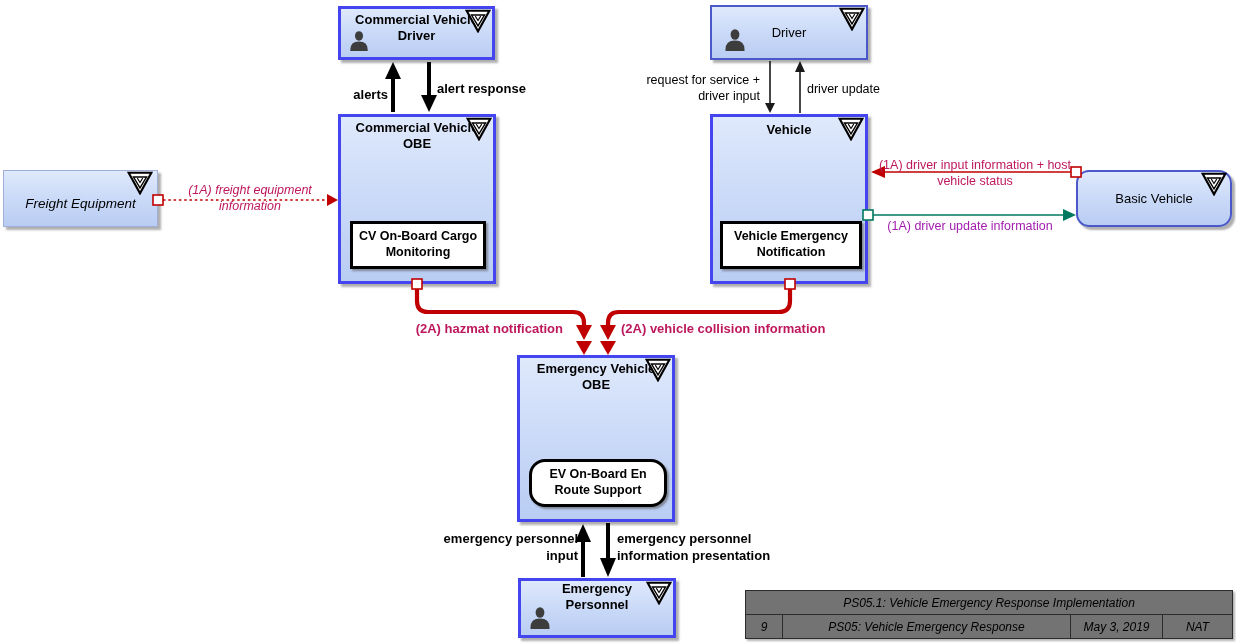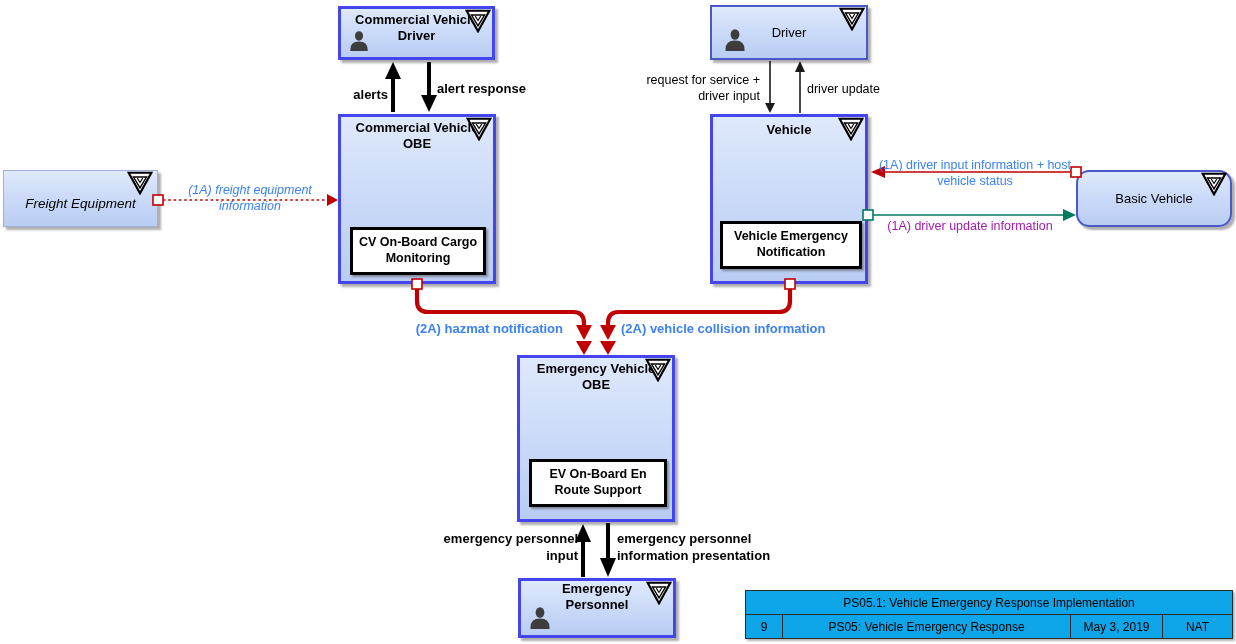--- a/index.html
+++ b/index.html
@@ -28,32 +28,33 @@
     position:absolute;background:#fff;border:3px solid #000;
     box-shadow:2px 2px 2px rgba(90,90,90,.6);
     font-weight:bold;font-size:12.5px;line-height:1.25;text-align:center;
     display:flex;align-items:center;justify-content:center;
   }
   .tri-icon{position:absolute;top:0;right:1px;width:26px;height:24px;z-index:2;}
   .person-icon{position:absolute;z-index:2;}
   
   .lbl{position:absolute;font-size:12.5px;line-height:1.28;z-index:6;}
   .lbl.bold{font-weight:bold;font-size:13px;}
-  .lbl.red{color:#3b82f6;}
+  .lbl.red{color:#be185d;}
   .lbl.teal{color:#a21caf;}
   .lbl.italic{font-style:italic;}
   .lbl.right{text-align:right;}
   .lbl.center{text-align:center;}
   
   #arrows{position:absolute;left:0;top:0;z-index:5;pointer-events:none;}
   
   .title-block{
     position:absolute;left:745px;top:590px;z-index:6;
-    border-collapse:collapse;background:#0ea5e9;table-layout:fixed;
+    border-collapse:collapse;background:#737373;table-layout:fixed;
     box-shadow:2px 2px 2px rgba(0,0,0,.3);
+    font-style:italic;
   }
   .title-block td{
     border:1px solid #2b2b2b;font-size:12px;text-align:center;
     padding:0;height:23px;vertical-align:middle;white-space:nowrap;overflow:hidden;
   }
 </style>
 </head>
 <body>
 
 <div id="canvas">
@@ -89,21 +90,21 @@
       <svg width="26" height="24" viewBox="0 0 24 22">
           <polygon points="1.5,1.5 22.5,1.5 12,20.5" fill="#fff" stroke="#000" stroke-width="2"></polygon>
           <polygon points="6,5.5 18,5.5 12,15.5" fill="#fff" stroke="#000" stroke-width="1.3"></polygon>
           <path d="M9.5,6.5 L12,10.5 L14.5,6.5" fill="none" stroke="#000" stroke-width="1"></path>
         </svg>
     </span>
   </div>
 
   <div class="node node-thick" style="left:338px;top:114px;width:152px;height:164px;">
     <div class="node-title" style="width:142px;">Commercial Vehicle OBE</div>
-    <div class="func-box" style="left:9px;top:104px;width:130px;height:42px;margin-top:6px;">CV On-Board Cargo Monitoring</div>
+    <div class="func-box" style="left:9px;top:104px;width:130px;height:42px;">CV On-Board Cargo Monitoring</div>
     <span class="tri-icon">
       <svg width="26" height="24" viewBox="0 0 24 22">
           <polygon points="1.5,1.5 22.5,1.5 12,20.5" fill="#fff" stroke="#000" stroke-width="2"></polygon>
           <polygon points="6,5.5 18,5.5 12,15.5" fill="#fff" stroke="#000" stroke-width="1.3"></polygon>
           <path d="M9.5,6.5 L12,10.5 L14.5,6.5" fill="none" stroke="#000" stroke-width="1"></path>
         </svg>
     </span>
   </div>
 
   <div class="node node-thick" style="left:710px;top:114px;width:152px;height:164px;">
@@ -139,21 +140,21 @@
       <svg width="26" height="24" viewBox="0 0 24 22">
           <polygon points="1.5,1.5 22.5,1.5 12,20.5" fill="#fff" stroke="#000" stroke-width="2"></polygon>
           <polygon points="6,5.5 18,5.5 12,15.5" fill="#fff" stroke="#000" stroke-width="1.3"></polygon>
           <path d="M9.5,6.5 L12,10.5 L14.5,6.5" fill="none" stroke="#000" stroke-width="1"></path>
         </svg>
     </span>
   </div>
 
   <div class="node node-thick" style="left:517px;top:355px;width:152px;height:161px;">
     <div class="node-title" style="width:142px;">Emergency Vehicle OBE</div>
-    <div class="func-box" style="left:9px;top:101px;width:132px;height:42px;">EV On-Board En Route Support</div>
+    <div class="func-box" style="left:9px;top:101px;width:132px;height:42px;border-radius:16px;">EV On-Board En Route Support</div>
     <span class="tri-icon">
       <svg width="26" height="24" viewBox="0 0 24 22">
           <polygon points="1.5,1.5 22.5,1.5 12,20.5" fill="#fff" stroke="#000" stroke-width="2"></polygon>
           <polygon points="6,5.5 18,5.5 12,15.5" fill="#fff" stroke="#000" stroke-width="1.3"></polygon>
           <path d="M9.5,6.5 L12,10.5 L14.5,6.5" fill="none" stroke="#000" stroke-width="1"></path>
         </svg>
     </span>
   </div>
 
   <div class="node node-thick" style="left:518px;top:578px;width:152px;height:54px;">

